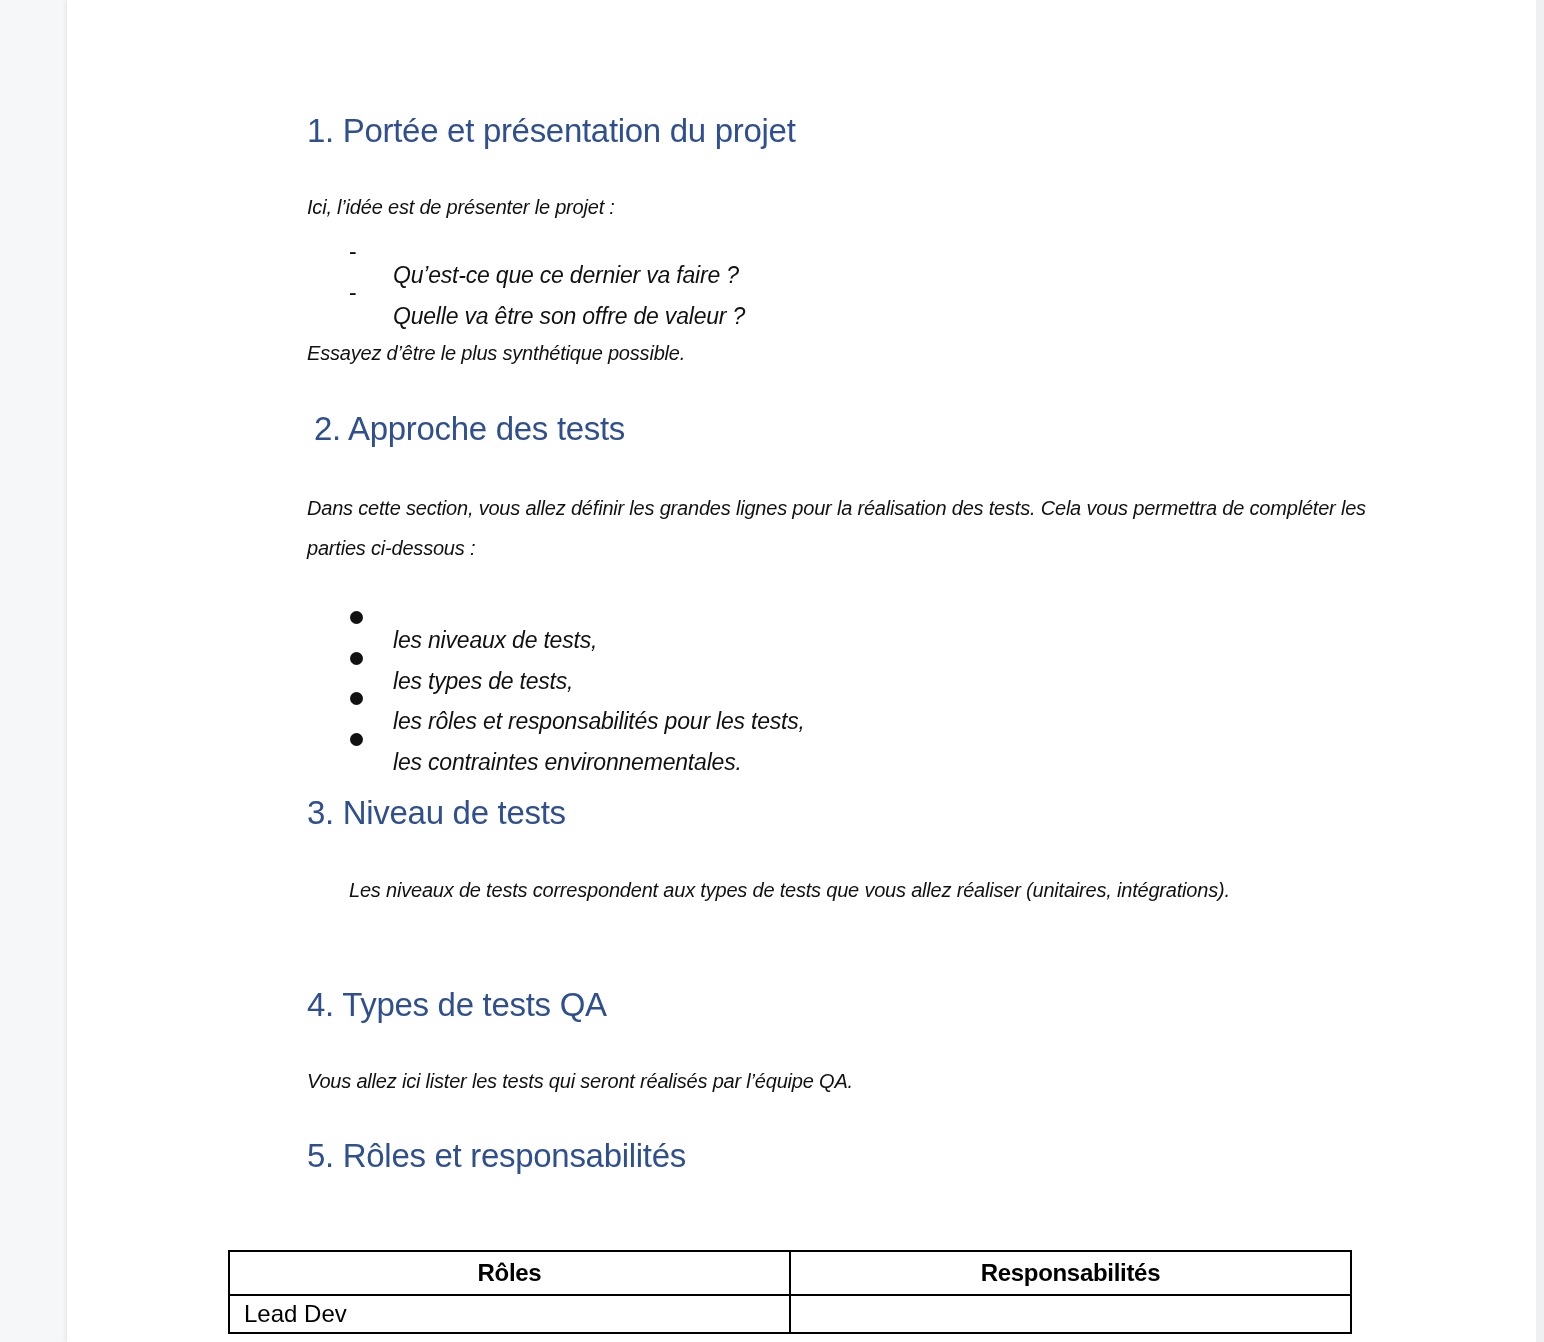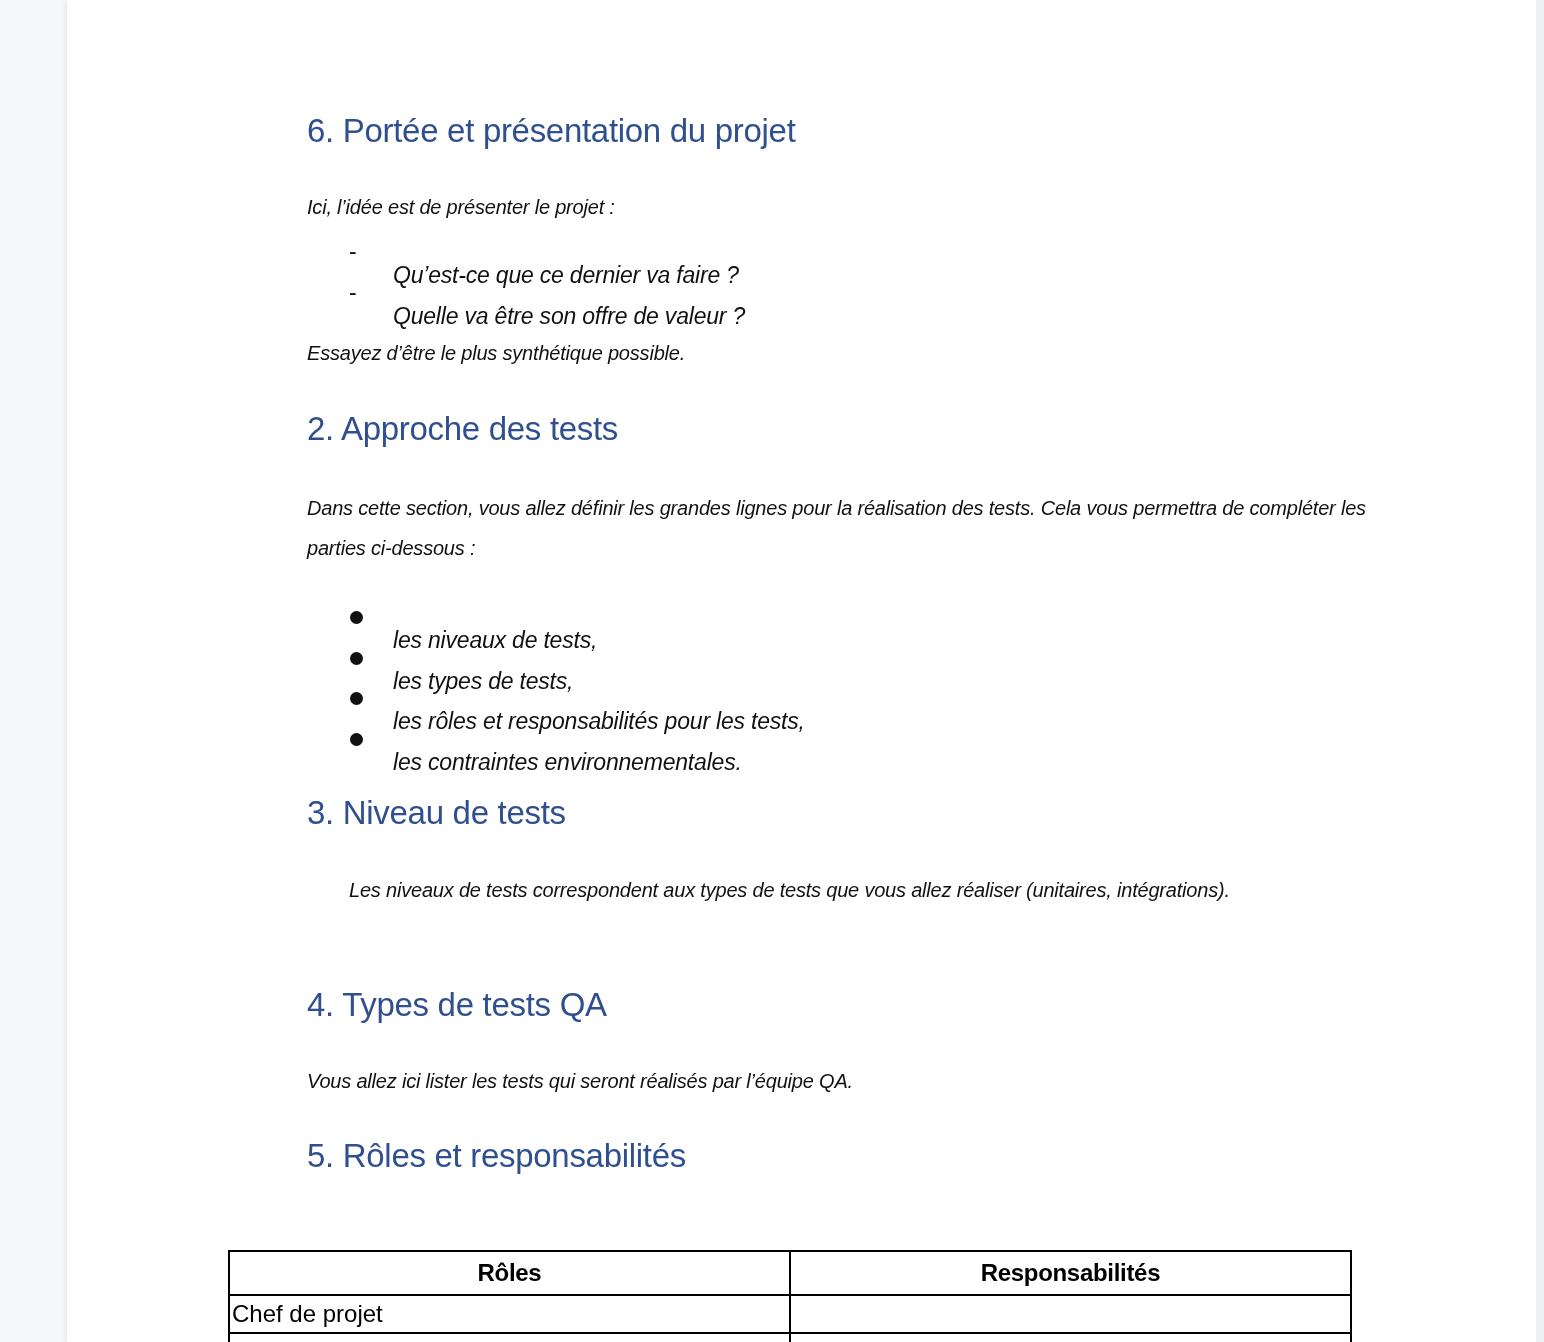--- a/index.html
+++ b/index.html
@@ -97,21 +97,21 @@
       left: 228px;
       top: 1250px;
       width: 1124px;
       border-collapse: collapse;
       font-family: "Liberation Sans", sans-serif;
       font-size: 24px;
       color: #000000;
     }
     table.roles th, table.roles td {
       border: 2px solid #000000;
-      padding: 0 2px;
+      padding: 0 14px;
       height: 40px;
     }
     table.roles th {
       font-weight: bold;
       text-align: center;
       height: 42px;
       letter-spacing: -0.3px;
     }
     table.roles td {
       text-align: left;
@@ -119,33 +119,33 @@
     }
     table.roles col.c1 { width: 562px; }
     table.roles col.c2 { width: 562px; }
   </style>
 </head>
 <body>
 
 <div class="page">
   <div class="content">
 
-    <h1 class="h" style="top:112px;">6. Portée et présentation du projet</h1>
+    <h1 class="h" style="top:112px;">1. Portée et présentation du projet</h1>
     <p class="p" style="top:196px;">Ici, l’idée est de présenter le projet :</p>
     <div class="li" style="top:238px;">
       <span class="marker">-</span>
       <span class="txt">Qu’est-ce que ce dernier va faire ?</span>
     </div>
     <div class="li" style="top:279px;">
       <span class="marker">-</span>
       <span class="txt">Quelle va être son offre de valeur ?</span>
     </div>
     <p class="p" style="top:342px;">Essayez d’être le plus synthétique possible.</p>
 
-    <h1 class="h" style="top:410px;">2. Approche des tests</h1>
+    <h1 class="h" style="top:410px;margin-left:7px;">2. Approche des tests</h1>
     <p class="p wrap" style="top:488px;">Dans cette section, vous allez définir les grandes lignes pour la réalisation des tests. Cela vous permettra de compléter les parties ci-dessous :</p>
     <div class="li" style="top:603px;">
       <span class="marker bullet"></span>
       <span class="txt">les niveaux de tests,</span>
     </div>
     <div class="li" style="top:644px;">
       <span class="marker bullet"></span>
       <span class="txt">les types de tests,</span>
     </div>
     <div class="li" style="top:684px;">
@@ -172,24 +172,20 @@
         <col class="c2">
       </colgroup>
     <thead>
       <tr>
         <th>Rôles</th>
         <th>Responsabilités</th>
       </tr>
     </thead>
     <tbody>
       <tr>
-        <td>Chef de projet</td>
-        <td></td>
-      </tr>
-      <tr>
         <td>Lead Dev</td>
         <td></td>
       </tr>
     </tbody>
   </table>
 </div>
 
 <div class="right-gutter"></div>
 
 </body></html>

